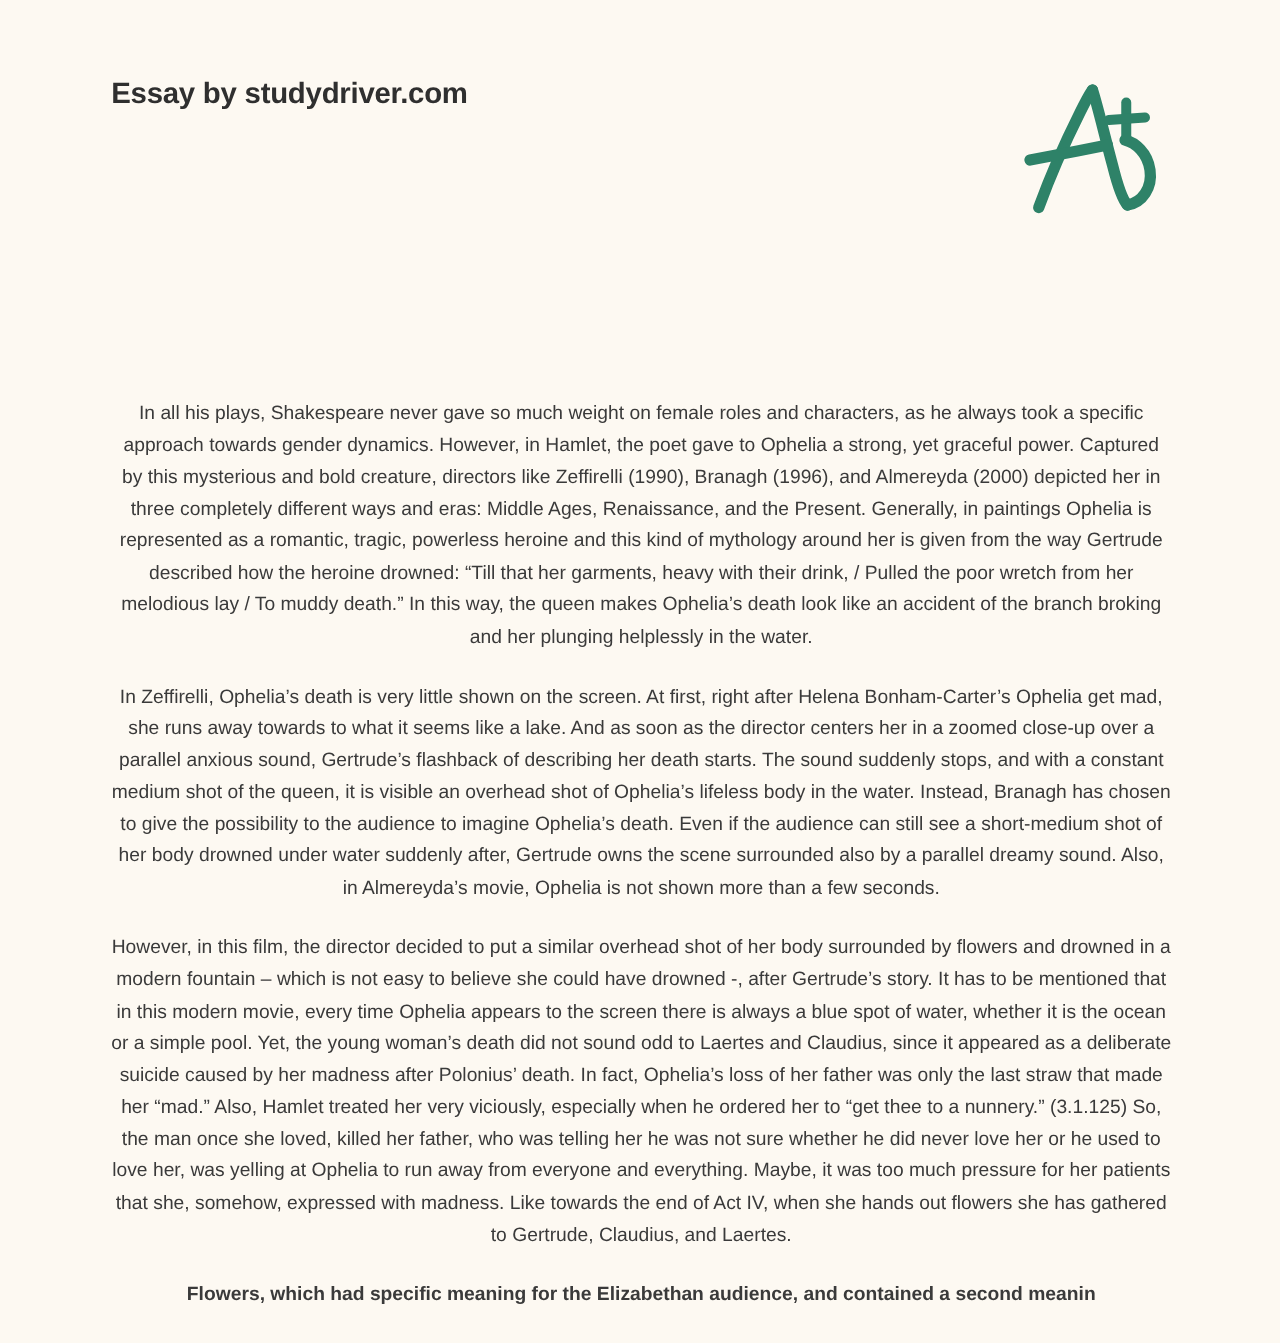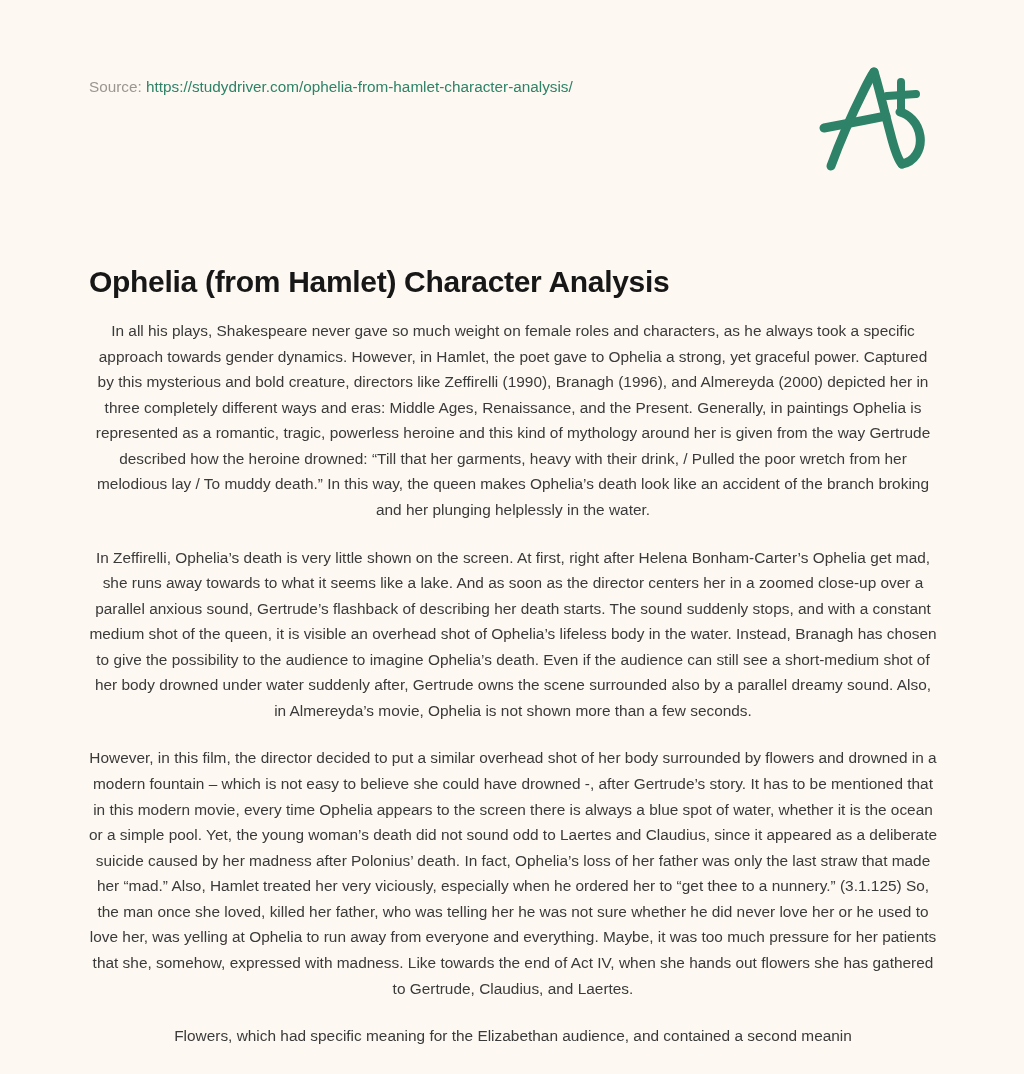--- a/index.html
+++ b/index.html
@@ -91,35 +91,32 @@
   }
 
   .article p {
     margin: 0 0 22px 0;
     font-size: 15.4px;
     line-height: 1.66;
     color: #3A3A3A;
     text-align: center;
     letter-spacing: 0.01px;
   }
-  .article p:last-child { margin-bottom: 0; }
+  .article p:last-child { margin-bottom: 0; font-weight: bold; }
 </style>
 </head>
 <body>
 
 <div class="page">
 
   <div class="header">
 
     <div class="header-text">
+      <div class="essay-by">Essay by studydriver.com</div>
 
-      <div class="source-line">
-        <span>Source:</span>
-        <a class="source-url" href="#">https://studydriver.com/ophelia-from-hamlet-character-analysis/</a>
-      </div>
     </div>
 
     <div class="logo">
       <svg width="120" height="125" viewBox="0 0 120 125" xmlns="http://www.w3.org/2000/svg">
         <g fill="none" stroke="#2E8268" stroke-linecap="round" stroke-linejoin="round">
 
           <path d="M25 108 C 33 86, 46 56, 58 32 C 62 24, 66 16, 68 14" stroke-width="9"></path>
 
           <path d="M68 14 C 72 26, 78 52, 84 74 C 88 90, 92 102, 96 106" stroke-width="9"></path>
 
@@ -128,21 +125,20 @@
           <path d="M96 106 C 108 104, 116 92, 114 78 C 112 64, 102 56, 94 54" stroke-width="9"></path>
 
           <path d="M95 24 L 95 52" stroke-width="8"></path>
 
           <path d="M81 38 L 110 36" stroke-width="8"></path>
         </g>
       </svg>
     </div>
   </div>
 
-  <h1 class="doc-title">Ophelia (from Hamlet) Character Analysis</h1>
 
   <div class="article">
     <p>In all his plays, Shakespeare never gave so much weight on female roles and characters, as he always took a specific approach towards gender dynamics. However, in Hamlet, the poet gave to Ophelia a strong, yet graceful power. Captured by this mysterious and bold creature, directors like Zeffirelli (1990), Branagh (1996), and Almereyda (2000) depicted her in three completely different ways and eras: Middle Ages, Renaissance, and the Present. Generally, in paintings Ophelia is represented as a romantic, tragic, powerless heroine and this kind of mythology around her is given from the way Gertrude described how the heroine drowned: “Till that her garments, heavy with their drink, / Pulled the poor wretch from her melodious lay / To muddy death.” In this way, the queen makes Ophelia’s death look like an accident of the branch broking and her plunging helplessly in the water.</p>
     <p>In Zeffirelli, Ophelia’s death is very little shown on the screen. At first, right after Helena Bonham-Carter’s Ophelia get mad, she runs away towards to what it seems like a lake. And as soon as the director centers her in a zoomed close-up over a parallel anxious sound, Gertrude’s flashback of describing her death starts. The sound suddenly stops, and with a constant medium shot of the queen, it is visible an overhead shot of Ophelia’s lifeless body in the water. Instead, Branagh has chosen to give the possibility to the audience to imagine Ophelia’s death. Even if the audience can still see a short-medium shot of her body drowned under water suddenly after, Gertrude owns the scene surrounded also by a parallel dreamy sound. Also, in Almereyda’s movie, Ophelia is not shown more than a few seconds.</p>
     <p>However, in this film, the director decided to put a similar overhead shot of her body surrounded by flowers and drowned in a modern fountain – which is not easy to believe she could have drowned -, after Gertrude’s story. It has to be mentioned that in this modern movie, every time Ophelia appears to the screen there is always a blue spot of water, whether it is the ocean or a simple pool. Yet, the young woman’s death did not sound odd to Laertes and Claudius, since it appeared as a deliberate suicide caused by her madness after Polonius’ death. In fact, Ophelia’s loss of her father was only the last straw that made her “mad.” Also, Hamlet treated her very viciously, especially when he ordered her to “get thee to a nunnery.” (3.1.125) So, the man once she loved, killed her father, who was telling her he was not sure whether he did never love her or he used to love her, was yelling at Ophelia to run away from everyone and everything. Maybe, it was too much pressure for her patients that she, somehow, expressed with madness. Like towards the end of Act IV, when she hands out flowers she has gathered to Gertrude, Claudius, and Laertes.</p>
     <p>Flowers, which had specific meaning for the Elizabethan audience, and contained a second meanin</p>
   </div>
 
 </div>
 

